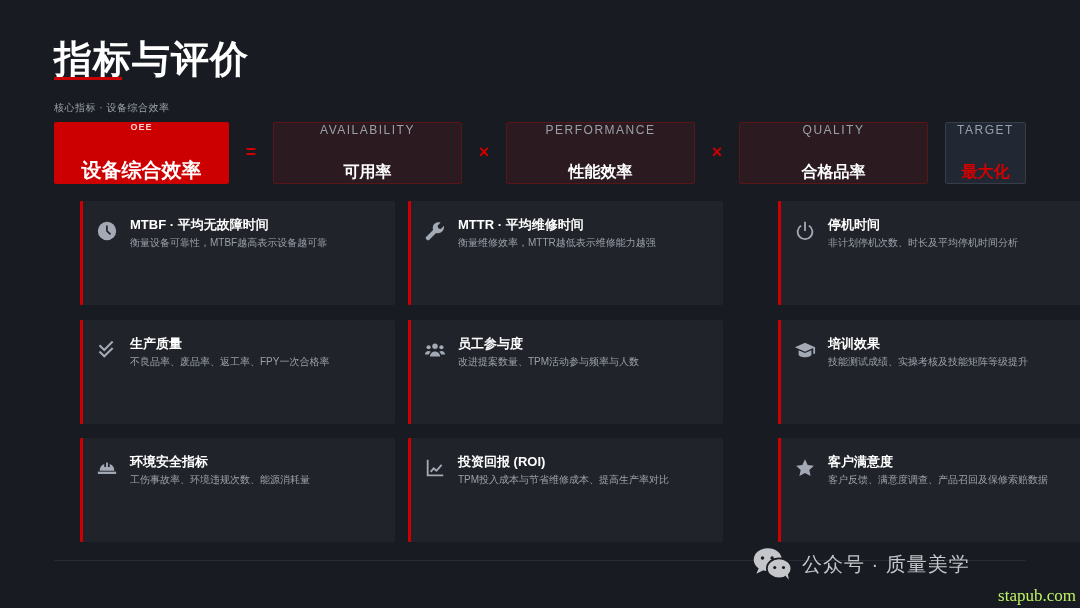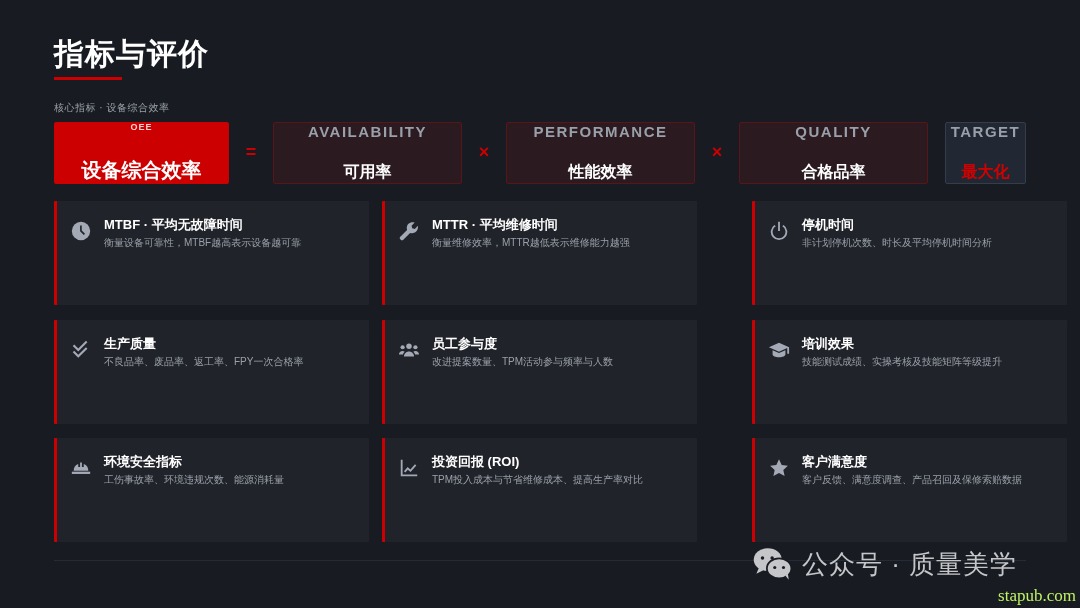--- a/index.html
+++ b/index.html
@@ -6,38 +6,38 @@
     html, body {
       width: 1080px; height: 608px; overflow: hidden;
       background: #181b21;
       font-family: "Liberation Sans", "DejaVu Sans", sans-serif;
       color: #ffffff;
     }
     .slide { position: relative; width: 1080px; height: 608px; }
 
     .page-title {
       position: absolute; left: 54px; top: 34px;
-      font-size: 30px; font-weight: bold; color: #ffffff; letter-spacing: 1px;
+      font-size: 38px; font-weight: bold; color: #ffffff; letter-spacing: 1px;
     }
     .title-underline {
       position: absolute; left: 54px; top: 77px; width: 68px; height: 3px;
       background: #cc0000;
     }
     .section-label {
       position: absolute; left: 54px; top: 101px;
       font-size: 10px; color: #9aa0aa; letter-spacing: 0.5px;
     }
 
     
     .formula-box {
       position: absolute; top: 122px; height: 62px;
       display: flex; flex-direction: column; align-items: center; justify-content: space-between;
       border-radius: 2px;
     }
-    .formula-box .sub { font-size: 15px; letter-spacing: 1.5px; color: #9aa0aa; margin-bottom: 20px; font-weight: bold; }
+    .formula-box .sub { font-size: 12px; letter-spacing: 1.5px; color: #9aa0aa; margin-bottom: 20px; }
     .formula-box .main { font-size: 16px; font-weight: bold; color: #ffffff; }
     .oee-box { left: 54px; width: 175px; background: #cc0000; }
     .oee-box .sub { color: #ffd0d0; font-weight: bold; letter-spacing: 1px; font-size: 9px; margin-bottom: 2px; }
     .oee-box .main { font-size: 20px; }
     .factor-box { width: 189px; background: #2b1a1f; border: 1px solid #5a1518; }
     .avail { left: 273px; }
     .perf { left: 506px; }
     .qual { left: 739px; }
     .target-box { left: 945px; width: 81px; background: #212834; border: 1px solid #353d4a; }
     .target-box .main { color: #d40000; }
@@ -45,21 +45,21 @@
       position: absolute; top: 142px; font-size: 18px; font-weight: bold; color: #cc0000;
       width: 20px; text-align: center;
     }
     .op-eq { left: 241px; }
     .op-x1 { left: 474px; }
     .op-x2 { left: 707px; }
 
     
     .card {
       position: absolute; width: 315px; height: 104px;
-      background: #202329; border-left: 3px solid #cc0000; border-radius: 1px;
+      background: #202329; border-left: 3px solid #cc0000; border-radius: 1px; margin-left: 26px;
     }
     .card .icon {
       position: absolute; left: 13px; top: 19px; width: 22px; height: 22px;
       display: flex; align-items: center; justify-content: center;
     }
     .card .icon svg { width: 22px; height: 22px; fill: #a3a9b5; }
     .card .c-title {
       position: absolute; left: 47px; top: 15px;
       font-size: 13px; font-weight: bold; color: #ffffff;
     }
@@ -72,21 +72,21 @@
     .col3 { left: 752px; }
     .row1 { top: 201px; }
     .row2 { top: 320px; padding-left: 28px; }
     .row3 { top: 438px; }
 
     .bottom-divider {
       position: absolute; left: 54px; top: 560px; width: 972px; height: 1px; background: #262c36;
     }
     .watermark {
       position: absolute; left: 752px; top: 546px; display: flex; align-items: center;
-      font-size: 26px; color: #c4c6ca; letter-spacing: 1px;
+      font-size: 20px; color: #c4c6ca; letter-spacing: 1px;
     }
     .watermark svg { width: 42px; height: 36px; margin-right: 8px; fill: #c4c6ca; }
     .site-mark {
       position: absolute; right: 4px; top: 586px;
       font-family: "Liberation Serif", "DejaVu Serif", serif; font-size: 17px; color: #bef264;
     }
   </style>
 </head>
 <body>
 

